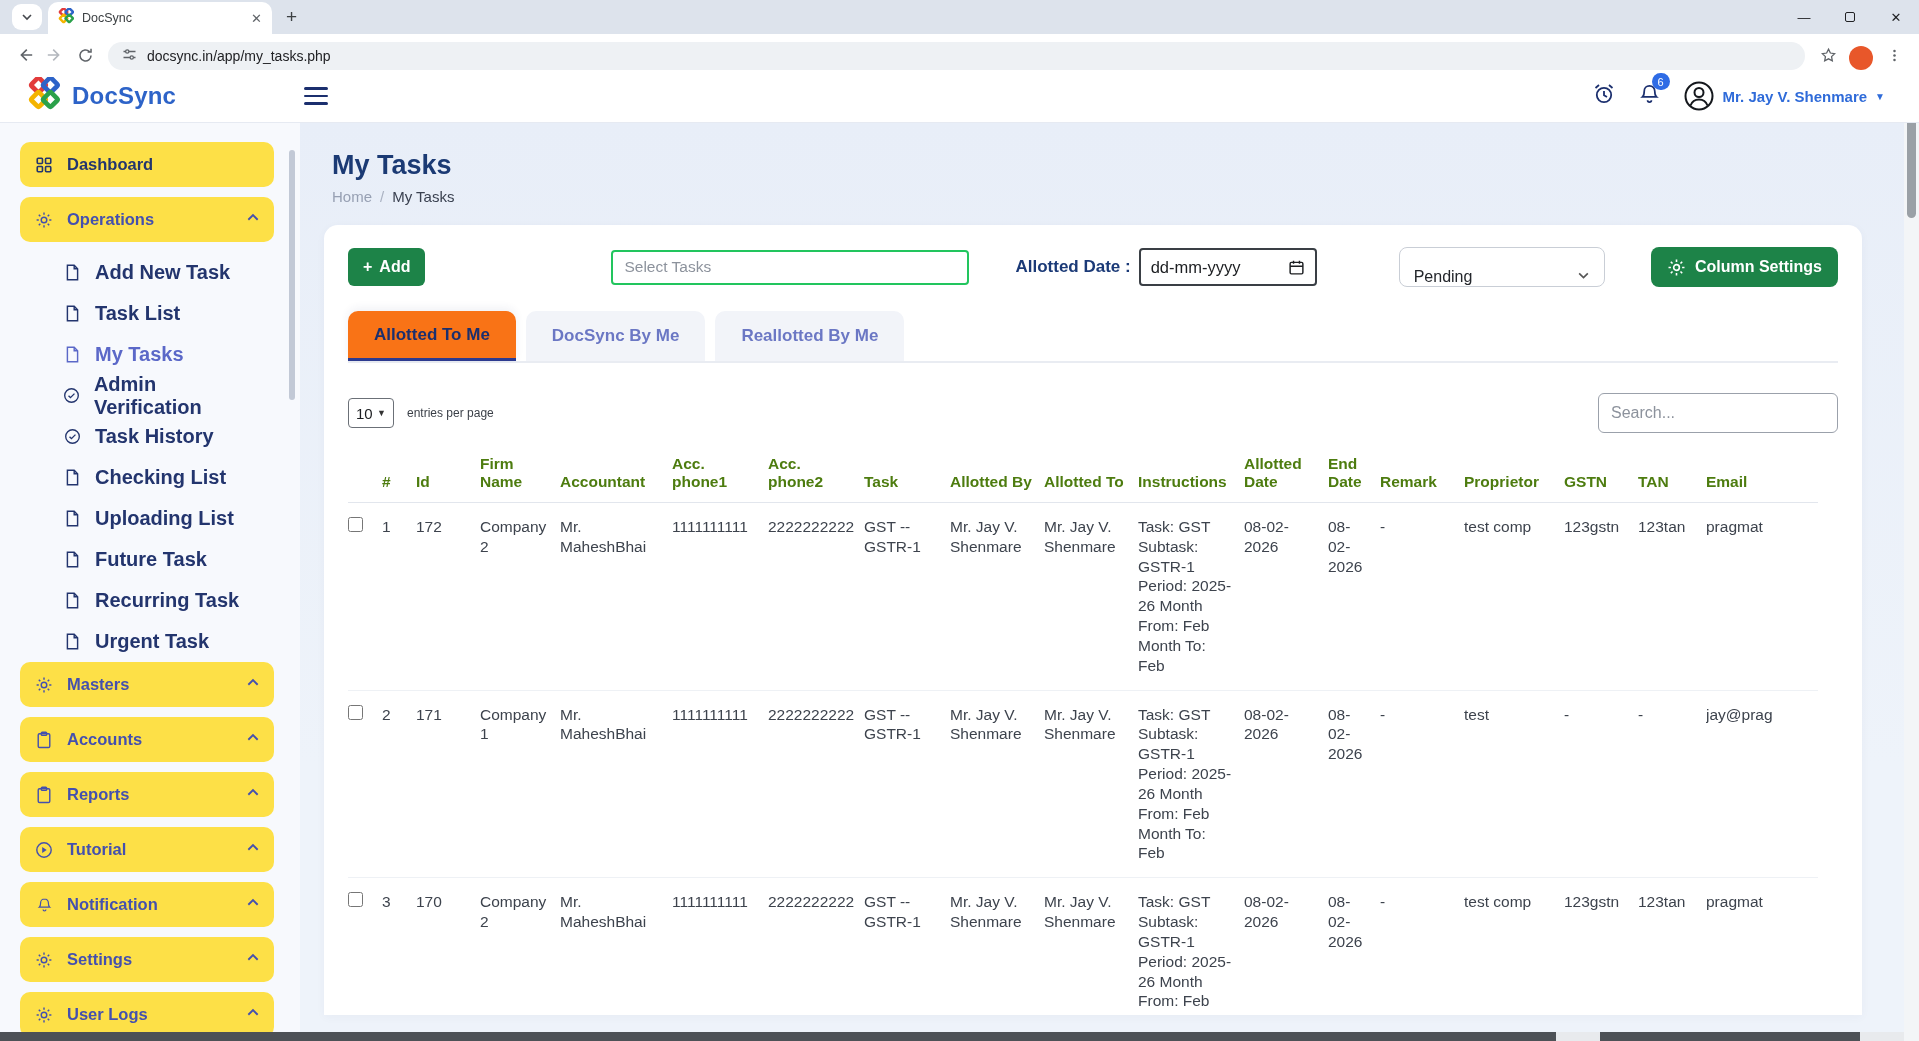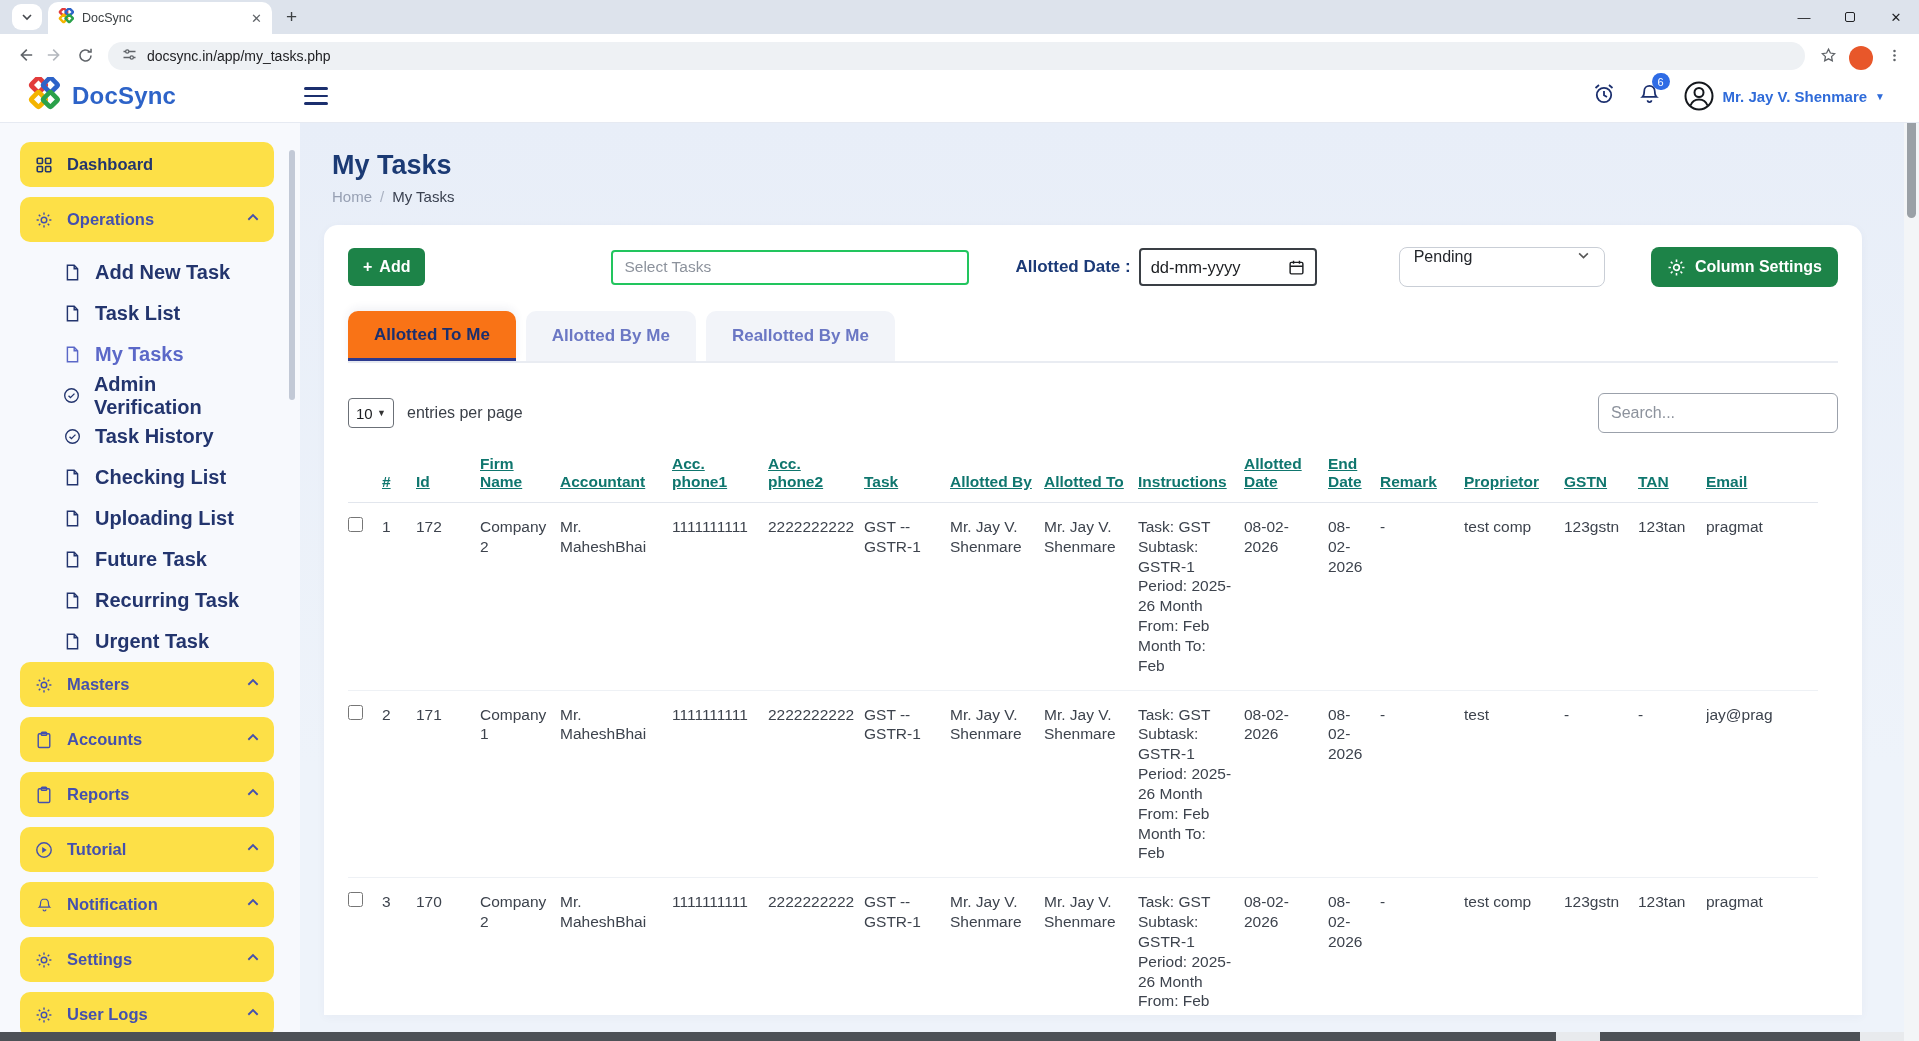--- a/index.html
+++ b/index.html
@@ -58,39 +58,39 @@
   .card { margin-top:20px; background:#fff; border-radius:14px 14px 0 0; padding:22px 24px 0 24px; height:790px; overflow:hidden; box-shadow:0 2px 10px rgba(40,60,110,.04); }
 
   
   .filters { display:flex; align-items:center; }
   .btn-add { display:flex; align-items:center; gap:7px; background:#1d8348; color:#fff; border:none; border-radius:6px; height:38px; padding:0 15px; font-size:16px; font-weight:bold; }
   .inp-select-tasks { margin-left:186px; width:358px; height:35px; border:2px solid #22c55e; border-radius:4px; padding:0 11px; font-size:15.5px; color:#333; font-family:inherit; }
   .inp-select-tasks::placeholder, .inp-search::placeholder { color:#8c929c; }
   .date-label { margin-left:46px; font-size:17px; font-weight:bold; color:#1b3a77; white-space:nowrap; }
   .date-box { margin-left:8px; width:178px; height:38px; border:2px solid #3a3f45; border-radius:4px; display:flex; align-items:center; padding:0 10px; gap:10px; }
   .date-value { font-size:16.5px; color:#1c1e21; flex:1; }
-  .sel-status { margin-left:82px; width:206px; height:40px; border:1px solid #c9ced6; border-radius:8px; display:flex; align-items:flex-start; padding:0 14px; font-size:16px; color:#23262b; background:#fff; }
+  .sel-status { margin-left:82px; width:206px; height:40px; border:1px solid #c9ced6; border-radius:8px; display:flex; align-items:flex-end; padding:0 14px; font-size:16px; color:#23262b; background:#fff; }
   .sel-status .chev { margin-left:auto; color:#555; }
   .btn-colset { margin-left:auto; display:flex; align-items:center; gap:9px; background:#1d8348; color:#fff; border:none; border-radius:8px; height:40px; padding:0 16px; font-size:16px; font-weight:bold; }
 
   
   .tabs { display:flex; margin-top:24px; border-bottom:2px solid #e9ecf2; }
   .tabbtn { height:50px; padding:0 26px; display:flex; align-items:center; justify-content:center; font-size:17px; font-weight:bold; color:#6b77c4; background:#f2f4f9; border-radius:10px 10px 0 0; margin-right:10px; }
   .tabbtn.active { background:#f97316; color:#1b2f6e; box-shadow:0 -3px 8px rgba(40,60,110,.07); border-bottom:3px solid #2c3a8f; margin-bottom:-2px; }
 
   
   .tctrl { display:flex; align-items:center; margin-top:30px; }
   .sel-entries { width:46px; height:30px; border:1px solid #6b7077; border-radius:4px; display:flex; align-items:center; padding:0 7px; font-size:15px; color:#1c1e21; }
   .sel-entries .chev { margin-left:auto; font-size:9px; color:#333; }
-  .entries-label { margin-left:13px; font-size:16px; color:#3a3f47; }
+  .entries-label { margin-left:13px; font-size:12px; color:#3a3f47; }
   .inp-search { margin-left:auto; width:240px; height:40px; border:1px solid #9ba1ab; border-radius:6px; padding:0 12px; font-size:16px; font-family:inherit; }
 
   
   table { margin-top:22px; border-collapse:collapse; table-layout:fixed; width:1470px; }
-  th { text-align:left; vertical-align:bottom; font-size:15.5px; color:#0f766e; padding:0 8px 11px 0; border-bottom:1px solid #e2e6ed;text-decoration:underline; }
+  th { text-align:left; vertical-align:bottom; font-size:15.5px; color:#4d7c0f; padding:0 8px 11px 0; border-bottom:1px solid #e2e6ed; }
   td { vertical-align:top; font-size:15.5px; color:#3d434d; padding:14px 8px 14px 0; line-height:1.28; border-bottom:1px solid #eef1f5; }
   td.email-cell { white-space:nowrap; overflow:hidden; }
   input[type="checkbox"] { width:15px; height:15px; }
 
   
   .v-scroll { position:absolute; right:0; top:70px; width:15px; height:971px; background:#f3f5f7; }
   .v-scroll .arrow { display:block; text-align:center; color:#8a8f96; font-size:8px; padding-top:4px; }
   .v-thumb { position:absolute; top:18px; left:3px; width:9px; height:130px; background:#9aa0a6; border-radius:5px; }
   .h-scroll { position:absolute; left:0; bottom:0; height:9px; width:1904px; background:#e8eaed; }
   .h-thumb { position:absolute; left:0; top:0; height:9px; width:1556px; background:#4d5156; }
@@ -477,21 +477,21 @@
                   <circle cx="10" cy="10" r="3"></circle>
                   <path d="M10 1.6v2.5M10 15.9v2.5M1.6 10h2.5M15.9 10h2.5M4 4l1.8 1.8M14.2 14.2L16 16M16 4l-1.8 1.8M5.8 14.2L4 16"></path>
                 </g>
               </svg>
             <span>Column Settings</span>
           </button>
         </div>
 
         <div class="tabs" id="tabsbar">
           <div class="tabbtn active">Allotted To Me</div>
-          <div class="tabbtn">Allotted By Me</div>
+          <div class="tabbtn">DocSync By Me</div>
           <div class="tabbtn">Reallotted By Me</div>
         </div>
 
         <div class="tctrl">
           <div class="sel-entries">
             <span>10</span>
             <span class="chev">▼</span>
           </div>
           <span class="entries-label">entries per page</span>
           <input class="inp-search" placeholder="Search..." style="">

